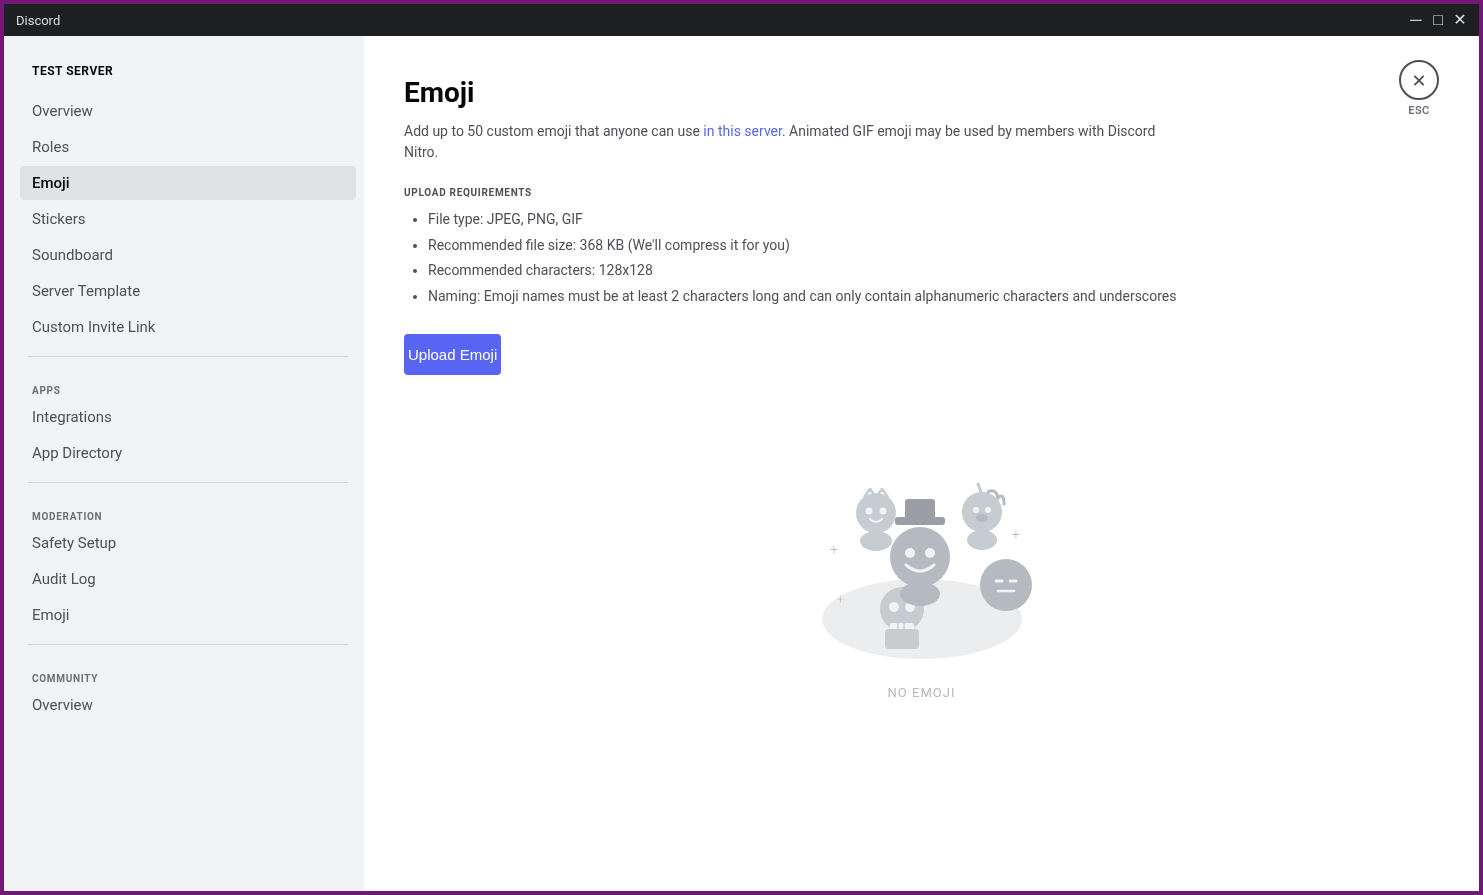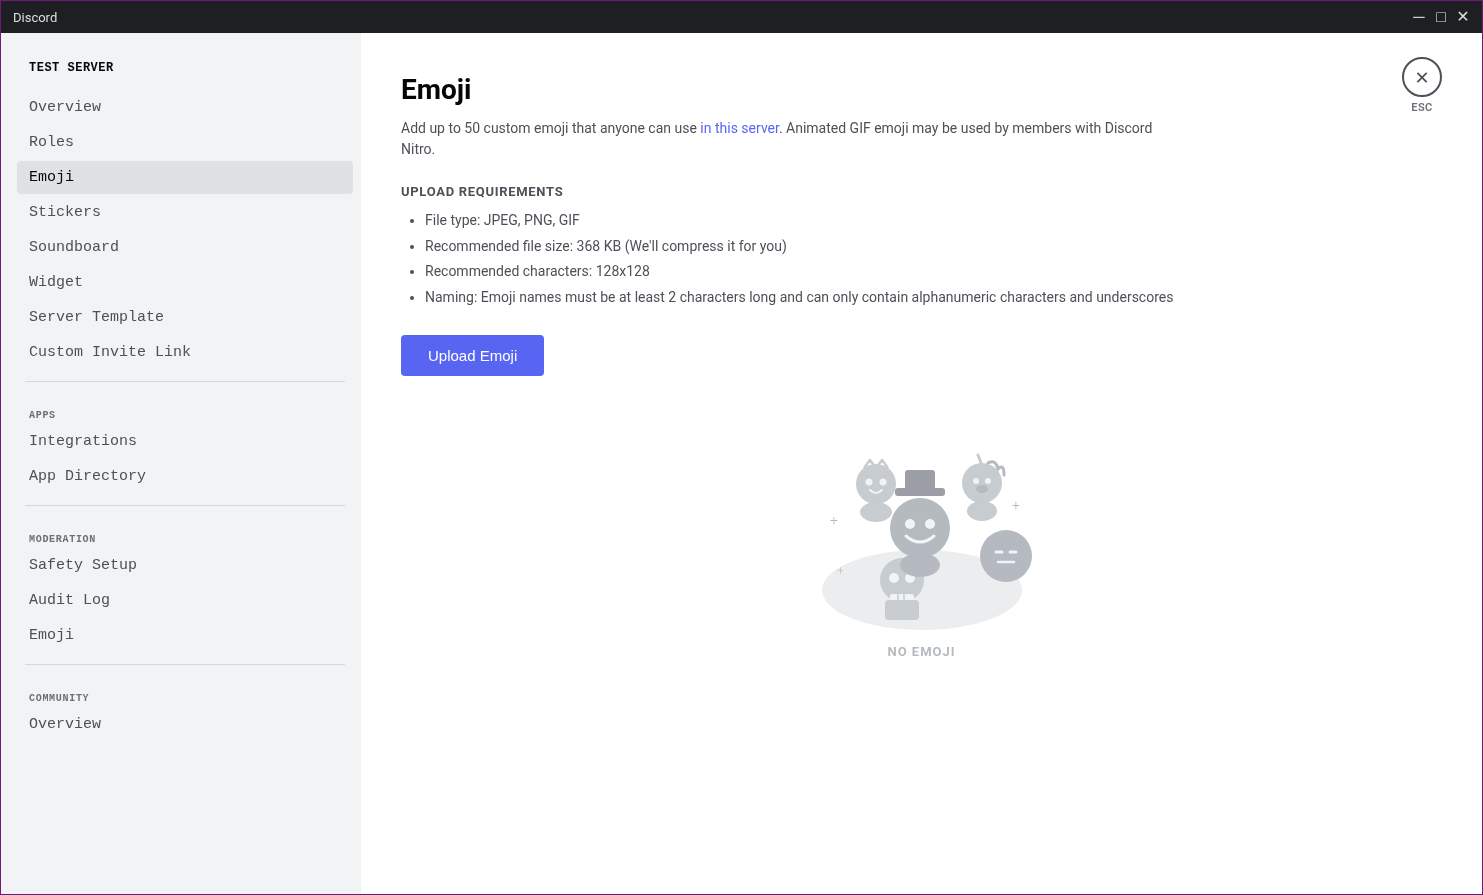--- a/index.html
+++ b/index.html
@@ -11,21 +11,21 @@
       height: 895px;
       overflow: hidden;
     }
 
     .app-window {
       width: 1483px;
       height: 895px;
       background: #f2f3f5;
       display: flex;
       flex-direction: column;
-      border: 1px solid #701a75;
+      border: 4px solid #701a75;
     }
 
     .title-bar {
       height: 32px;
       background: #1e1f22;
       display: flex;
       align-items: center;
       justify-content: space-between;
       padding: 0 12px;
       flex-shrink: 0;
@@ -61,21 +61,20 @@
       overflow: hidden;
     }
 
     
     .sidebar {
       width: 360px;
       background: #f2f3f5;
       padding: 20px 8px 20px 16px;
       overflow-y: auto;
       flex-shrink: 0;
-      font-family: Liberation Mono, monospace;
     }
 
     .sidebar-server-name {
       font-size: 15px;
       font-weight: 700;
       color: #060607;
       padding: 8px 12px;
       margin-bottom: 8px;
       text-transform: uppercase;
       font-size: 12px;
@@ -136,21 +135,21 @@
       max-width: 760px;
       margin-bottom: 24px;
     }
 
     .page-description .highlight {
       color: #5865f2;
       text-align: right;
     }
 
     .section-title {
-      font-size: 13px;
+      font-size: 10px;
       font-weight: 700;
       color: #4e5058;
       text-transform: uppercase;
       letter-spacing: 0.7px;
       margin-bottom: 12px;
     }
 
     .requirements-list {
       list-style: disc;
       padding-left: 24px;
@@ -161,48 +160,48 @@
       font-size: 14px;
       color: #4e5058;
       margin-bottom: 6px;
       line-height: 1.4;
     }
 
     .upload-btn {
       background: #5865f2;
       color: #ffffff;
       border: none;
-      padding: 12px 27px;
+      padding: 12px 4px;
       border-radius: 4px;
       font-size: 15px;
       font-weight: 500;
       cursor: pointer;
-      margin-bottom: 24px;
+      margin-bottom: 54px;
     }
 
     .emoji-illustration {
       display: flex;
       flex-direction: column;
       align-items: center;
       margin-top: 20px;
     }
 
     .emoji-svg-container {
       width: 280px;
       height: 220px;
       position: relative;
     }
 
     .no-emoji-text {
       font-size: 13px;
-      font-weight: 700;
+      font-weight: 400;
       color: #b5bac1;
       text-transform: uppercase;
       letter-spacing: 1px;
-      margin-top: 4px;
+      margin-top: 16px;
     }
 
     
     .close-btn-container {
       position: absolute;
       top: 24px;
       right: 40px;
       display: flex;
       flex-direction: column;
       align-items: center;
@@ -247,21 +246,20 @@
 
     <div class="sidebar">
       <div class="sidebar-server-name">TEST SERVER</div>
 
       <div>
         <div class="sidebar-item">Overview</div>
         <div class="sidebar-item">Roles</div>
         <div class="sidebar-item active">Emoji</div>
         <div class="sidebar-item">Stickers</div>
         <div class="sidebar-item">Soundboard</div>
-        <div class="sidebar-item">Widget</div>
         <div class="sidebar-item">Server Template</div>
         <div class="sidebar-item">Custom Invite Link</div>
       </div>
 
       <div class="sidebar-divider"></div>
 
       <div>
         <div class="sidebar-section-header">APPS</div>
         <div class="sidebar-item">Integrations</div>
         <div class="sidebar-item">App Directory</div>

